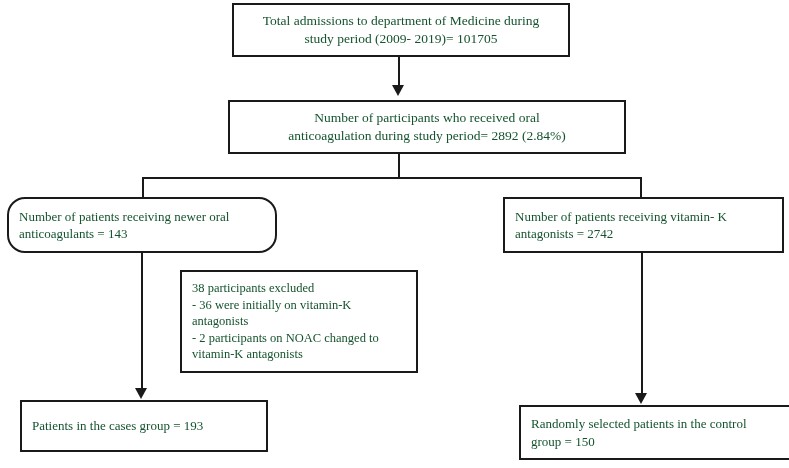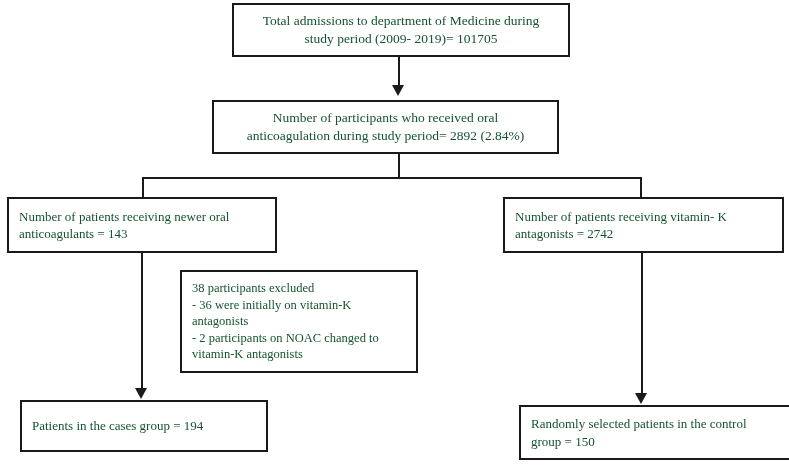--- a/index.html
+++ b/index.html
@@ -30,22 +30,22 @@
   .node .txt {
     display: block;
     width: 100%;
     white-space: pre-line;
   }
   .node.center .txt { text-align: center; }
   .node.left   .txt { text-align: left; }
 
   
   #node-total       { left: 232px; top: 3px;   width: 338px; height: 54px;  font-size: 13.5px; }
-  #node-oac         { left: 212px; top: 100px; width: 347px; height: 54px;  font-size: 13.5px; }
-  #node-noac        { left: 7px;   top: 197px; width: 270px; height: 56px;  font-size: 13px;  }
+  #node-oac         { left: 228px; top: 100px; width: 398px; height: 54px;  font-size: 13.5px; }
+  #node-noac        { left: 7px;   top: 197px; width: 270px; height: 56px;  font-size: 13px; border-radius: 18px;  }
   #node-vka         { left: 503px; top: 197px; width: 281px; height: 56px;  font-size: 13px;  }
   #node-excluded    { left: 152px; top: 270px; width: 238px; height: 103px; font-size: 12.5px; align-items: center; margin-left: 28px; }
   #node-cases       { left: 20px;  top: 400px; width: 248px; height: 52px;  font-size: 13px;  }
   #node-controls    { left: 503px; top: 405px; width: 281px; height: 55px;  font-size: 13px; margin-left: 16px;  }
 
   
   .vline {
     position: absolute;
     width: 0;
     border-left: 2px solid #1a1a1a;
@@ -123,21 +123,21 @@
 
   <div class="node left" id="node-excluded">
     <span class="txt">38 participants excluded
 - 36  were initially on vitamin-K
    antagonists
 - 2  participants on NOAC changed to
 vitamin-K antagonists</span>
   </div>
 
   <div class="node left" id="node-cases">
-    <span class="txt">Patients in the cases group = 194</span>
+    <span class="txt">Patients in the cases group = 193</span>
   </div>
 
   <div class="node left" id="node-controls">
     <span class="txt">Randomly selected patients in the control
 group = 150</span>
   </div>
 
 </div>
 
 </body></html>

